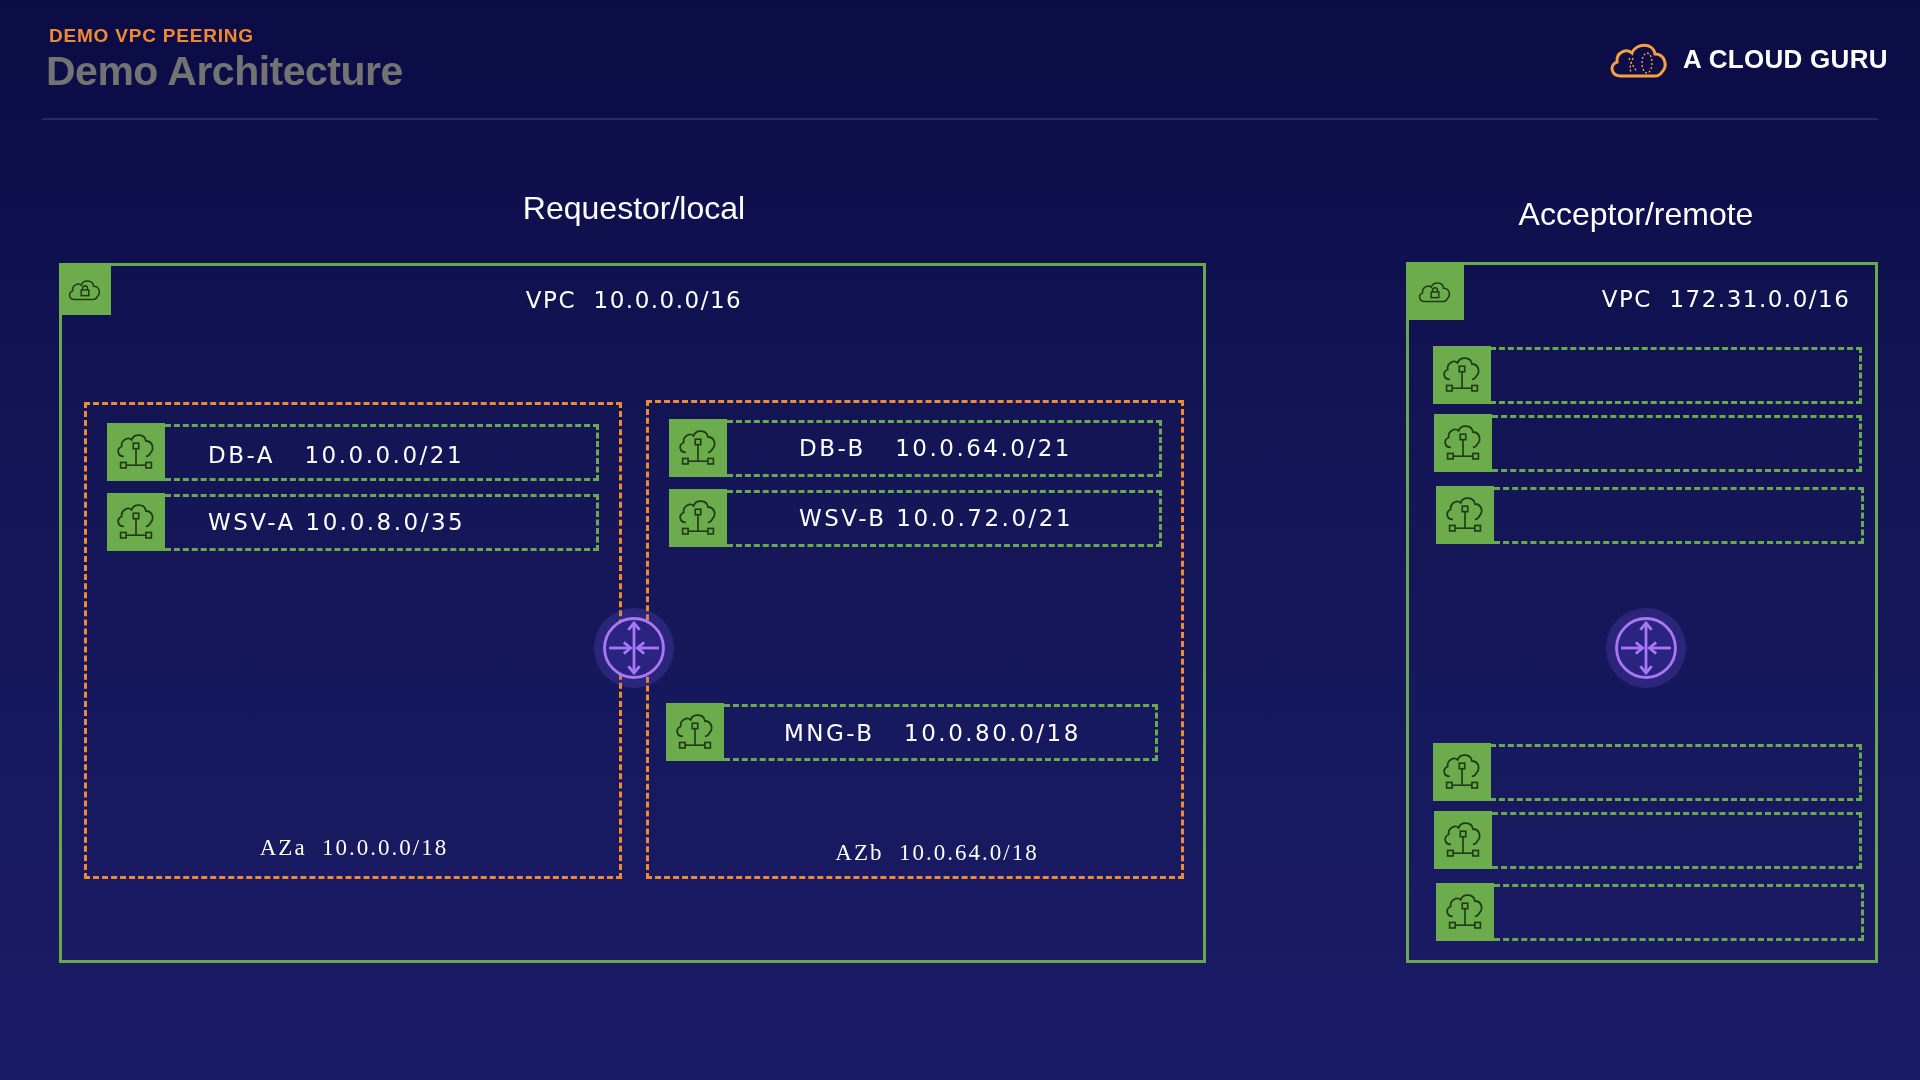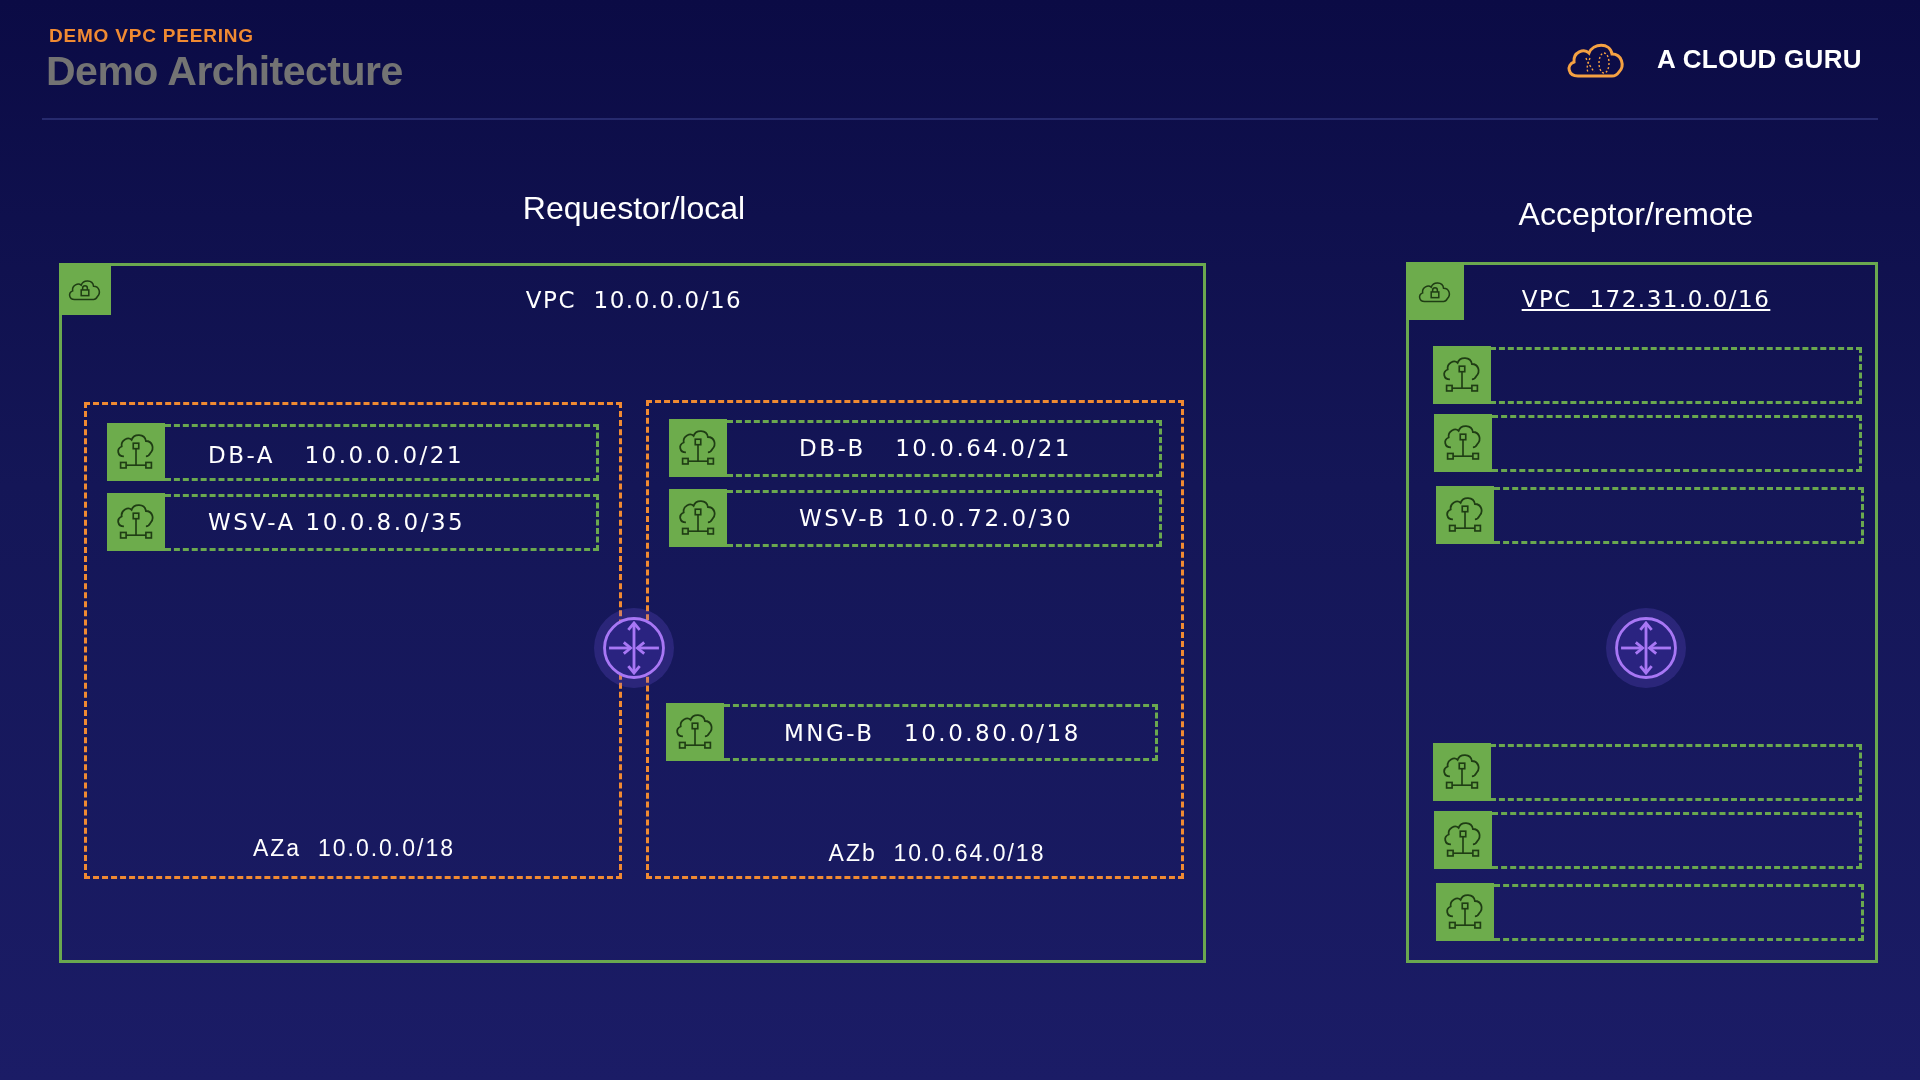--- a/index.html
+++ b/index.html
@@ -5,28 +5,28 @@
   html, body { margin:0; padding:0; }
   body {
     width:1920px; height:1080px; overflow:hidden; position:relative;
     background: linear-gradient(180deg, #0b0b45 0%, #141657 45%, #1b1c66 100%);
     font-family: "Liberation Sans", sans-serif; color:#fff;
   }
   .abs { position:absolute; }
   .subtitle { left:49px; top:25px; font-size:19px; font-weight:bold; color:#f08a32; letter-spacing:0.8px; }
   .title { left:46px; top:48px; font-size:41px; font-weight:bold; color:#737373; letter-spacing:-0.5px; }
   .divider { left:42px; top:118px; width:1836px; height:2px; background:#262a6e; }
-  .logo { left:1564px; top:38px; display:flex; align-items:center; gap:29px; }
+  .logo { left:1607px; top:38px; display:flex; align-items:center; gap:12px; }
   .logo-text { font-size:26px; font-weight:bold; color:#fff; letter-spacing:0.3px; }
   .section-title { font-size:32px; color:#fff; text-align:center; }
   .vpc-box { border:3px solid #6aa84f; box-sizing:border-box; }
   .vpc-icon { width:52px; height:52px; background:#6dac4c; display:flex; align-items:center; justify-content:center; }
   .vpc-label { font-family:"DejaVu Sans", sans-serif; font-size:23px; color:#fff; letter-spacing:1.5px; text-align:center; white-space:pre; }
   .az-box { border:3px dashed #f08a32; box-sizing:border-box; }
-  .az-label { font-family:Liberation Sans, sans-serif; font-size:23px; color:#fff; letter-spacing:2px; white-space:pre; text-align:center; }
+  .az-label { font-family:Liberation Serif, serif; font-size:23px; color:#fff; letter-spacing:2px; white-space:pre; text-align:center; }
   .subnet { box-sizing:border-box; border:3px dashed #6aa84f; border-left:none; }
   .subnet-icon { width:58px; height:58px; background:#6dac4c; display:flex; align-items:center; justify-content:center; }
   .subnet-label { font-family:"DejaVu Sans", sans-serif; font-size:23px; color:#fff; letter-spacing:2.5px; white-space:pre; }
   .router { width:80px; height:80px; border-radius:50%; background:rgba(120,90,230,0.22); display:flex; align-items:center; justify-content:center; }
 </style>
 </head>
 <body>
 
 <svg width="0" height="0" style="position:absolute">
   <defs>
@@ -107,21 +107,21 @@
     </svg>
   </div>
 <div class="abs subnet-label" style="left:799px; top:435px;">DB-B   10.0.64.0/21</div>
 
 <div class="abs subnet" style="left:727px; top:490px; width:435px; height:57px;"></div>
 <div class="abs subnet-icon" style="left:669px; top:489px;">
     <svg width="44" height="44">
       <use href="#subnetcloud"></use>
     </svg>
   </div>
-<div class="abs subnet-label" style="left:799px; top:505px;">WSV-B 10.0.72.0/30</div>
+<div class="abs subnet-label" style="left:799px; top:505px;">WSV-B 10.0.72.0/21</div>
 
 <div class="abs subnet" style="left:724px; top:704px; width:434px; height:57px;"></div>
 <div class="abs subnet-icon" style="left:666px; top:703px;">
     <svg width="44" height="44">
       <use href="#subnetcloud"></use>
     </svg>
   </div>
 <div class="abs subnet-label" style="left:784px; top:720px;">MNG-B   10.0.80.0/18</div>
 
 <div class="abs router" style="left:594px; top:608px;">
@@ -131,21 +131,21 @@
 </div>
 
 <div class="abs section-title" style="left:1336px; top:196px; width:600px;">Acceptor/remote</div>
 
 <div class="abs vpc-box" style="left:1406px; top:262px; width:472px; height:701px;"></div>
 <div class="abs vpc-icon" style="left:1406px; top:262px; width:58px; height:58px;">
   <svg width="38" height="30">
       <use href="#lockcloud"></use>
     </svg>
 </div>
-<div class="abs vpc-label" style="left:1476px; top:286px; width:340px;text-decoration:underline;">VPC  172.31.0.0/16</div>
+<div class="abs vpc-label" style="left:1556px; top:286px; width:340px;">VPC  172.31.0.0/16</div>
 
 <div class="abs subnet" style="left:1490px; top:347px; width:372px; height:57px;"></div>
 <div class="abs subnet-icon" style="left:1433px; top:346px;">
     <svg width="44" height="44">
       <use href="#subnetcloud"></use>
     </svg>
   </div>
 
 <div class="abs subnet" style="left:1492px; top:415px; width:370px; height:57px;"></div>
 <div class="abs subnet-icon" style="left:1434px; top:414px;">

